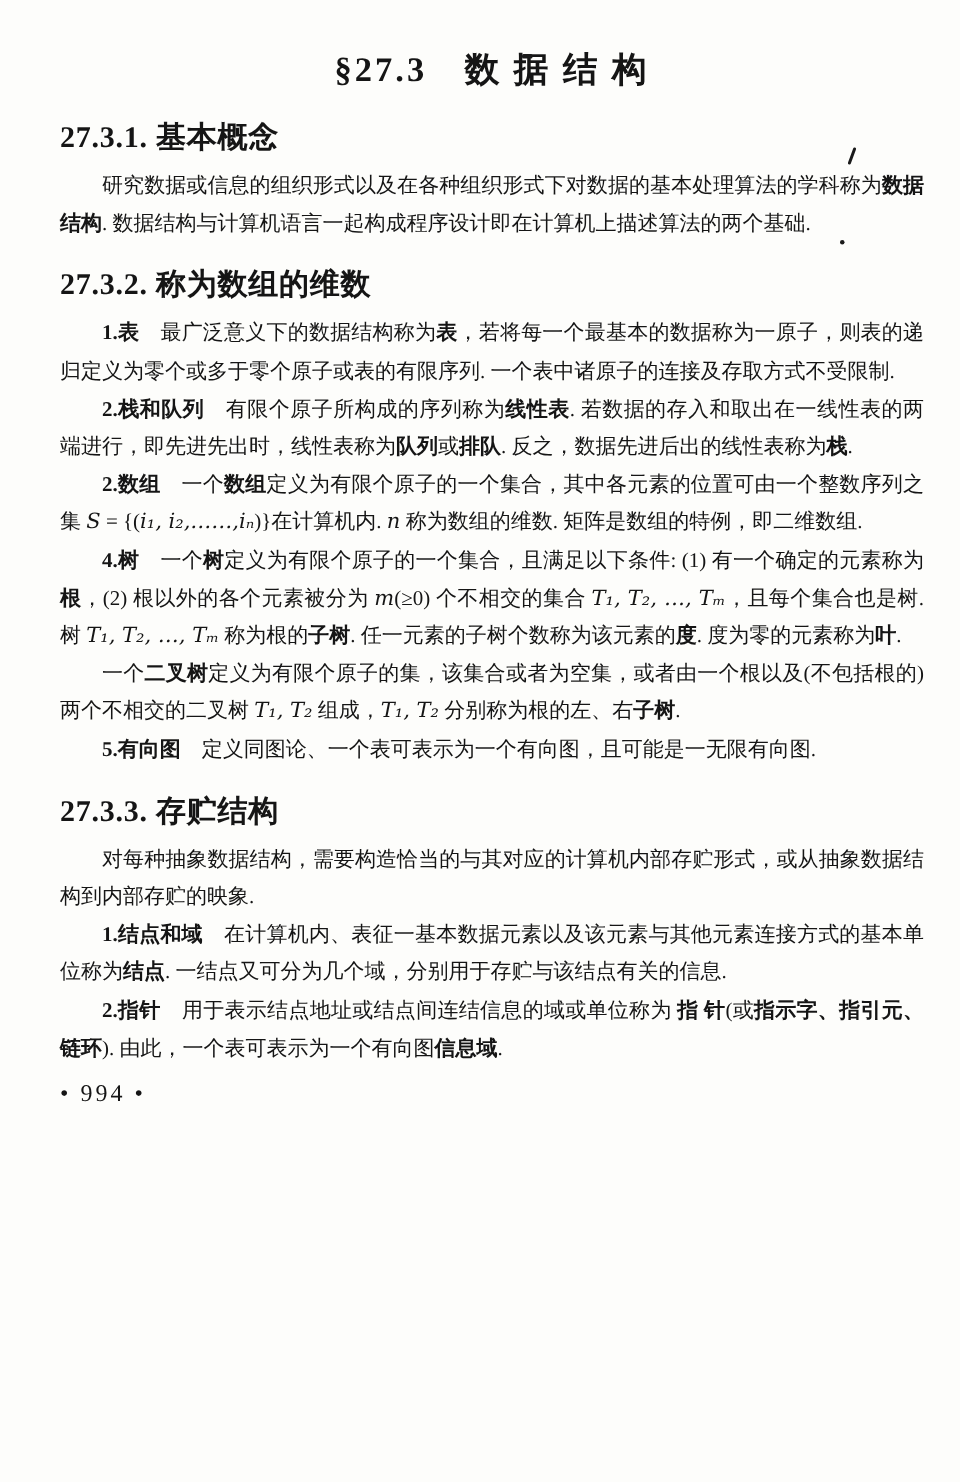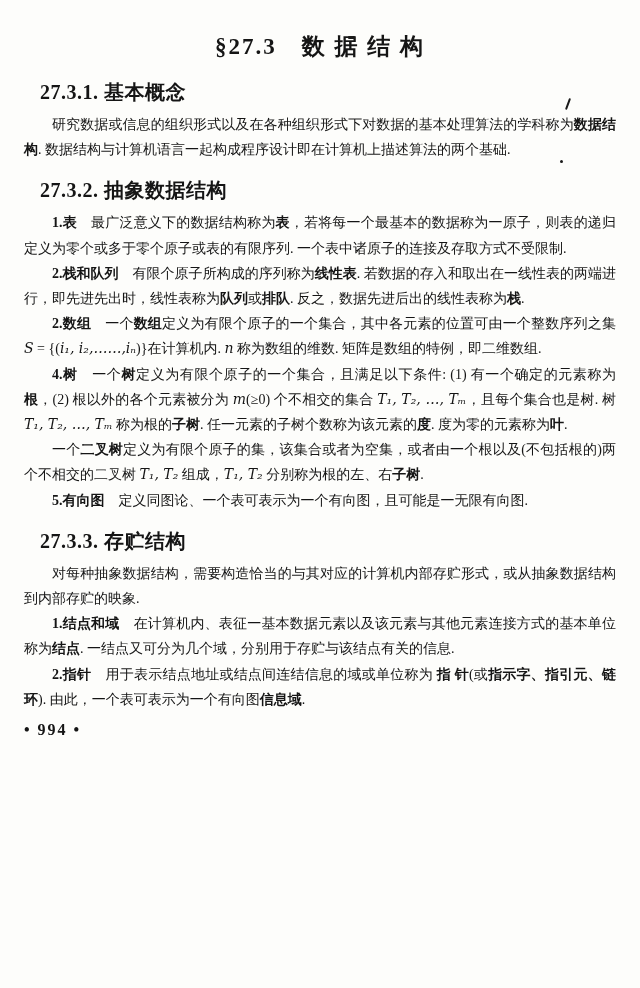--- a/index.html
+++ b/index.html
@@ -1,48 +1,48 @@
 <!DOCTYPE html>
 <html><head>
 <meta charset="utf-8">
 <style>
   html, body { margin: 0; padding: 0; background: #ffffff; }
   .page {
     width: 640px; height: 988px;
     background: #fdfdfb;
     position: relative;
     box-sizing: border-box;
-    padding: 30px 24px 0 24px;
+    padding: 30px 24px 0 40px;
     font-family: "Liberation Serif", "DejaVu Serif", serif;
     color: #151515;
     overflow: hidden;
   }
   .doc-title {
     font-size: 23px; font-weight: bold;
     text-align: center;
     margin: 0; line-height: 34px;
     letter-spacing: 2px;
   }
   .sec-heading {
     font-size: 20px; font-weight: bold;
-    margin: 15px 0 6px 16px;
+    margin: 15px 0 6px 0;
     line-height: 27px;
     letter-spacing: 0.5px;
   }
   .para {
     font-size: 14px;
     line-height: 25.2px;
     margin: 0;
     text-align: justify;
     text-indent: 2em;
   }
   .b { font-weight: bold; }
   .i { font-style: italic; font-family: "DejaVu Serif", serif; }
   .footer {
-    font-size: 16px; font-weight: bold;
+    font-size: 16px; font-weight: normal;
     margin-top: 9px;
     letter-spacing: 2px;
   }
   
   .artifact { position: absolute; background: #1a1a1a; border-radius: 1px; }
   .art-dash  { width: 7px; height: 3px; left: 348px; top: 36px; }
   .art-slash { width: 2px; height: 12px; left: 567px; top: 98px; transform: rotate(20deg); }
   .art-dot   { width: 3px; height: 3px; left: 560px; top: 160px; border-radius: 50%; }
 </style>
 </head>
@@ -51,21 +51,21 @@
 <div class="page">
   <div class="artifact art-dash"></div>
   <div class="artifact art-slash"></div>
   <div class="artifact art-dot"></div>
 
   <h1 class="doc-title">§27.3　数 据 结 构</h1>
 
   <div id="doc-body">
       <h2 class="sec-heading">27.3.1. 基本概念</h2>
       <p class="para"><span>研究数据或信息的组织形式以及在各种组织形式下对数据的基本处理算法的学科称为</span><span class="b">数据结构</span><span>. 数据结构与计算机语言一起构成程序设计即在计算机上描述算法的两个基础.</span></p>
-      <h2 class="sec-heading">27.3.2. 抽象数据结构</h2>
+      <h2 class="sec-heading">27.3.2. 称为数组的维数</h2>
       <p class="para"><span class="b">1.表</span><span>　最广泛意义下的数据结构称为</span><span class="b">表</span><span>，若将每一个最基本的数据称为一原子，则表的递归定义为零个或多于零个原子或表的有限序列. 一个表中诸原子的连接及存取方式不受限制.</span></p>
       <p class="para"><span class="b">2.栈和队列</span><span>　有限个原子所构成的序列称为</span><span class="b">线性表</span><span>. 若数据的存入和取出在一线性表的两端进行，即先进先出时，线性表称为</span><span class="b">队列</span><span>或</span><span class="b">排队</span><span>. 反之，数据先进后出的线性表称为</span><span class="b">栈</span><span>.</span></p>
       <p class="para"><span class="b">2.数组</span><span>　一个</span><span class="b">数组</span><span>定义为有限个原子的一个集合，其中各元素的位置可由一个整数序列之集 </span><span class="i">S</span><span> = {(</span><span class="i">i₁, i₂,……,iₙ</span><span>)}在计算机内. </span><span class="i">n</span><span> 称为数组的维数. 矩阵是数组的特例，即二维数组.</span></p>
       <p class="para"><span class="b">4.树</span><span>　一个</span><span class="b">树</span><span>定义为有限个原子的一个集合，且满足以下条件: (1) 有一个确定的元素称为</span><span class="b">根</span><span>，(2) 根以外的各个元素被分为 </span><span class="i">m</span><span>(≥0) 个不相交的集合 </span><span class="i">T₁, T₂, …, Tₘ</span><span>，且每个集合也是树. 树 </span><span class="i">T₁, T₂, …, Tₘ</span><span> 称为根的</span><span class="b">子树</span><span>. 任一元素的子树个数称为该元素的</span><span class="b">度</span><span>. 度为零的元素称为</span><span class="b">叶</span><span>.</span></p>
       <p class="para"><span>一个</span><span class="b">二叉树</span><span>定义为有限个原子的集，该集合或者为空集，或者由一个根以及(不包括根的)两个不相交的二叉树 </span><span class="i">T₁, T₂</span><span> 组成，</span><span class="i">T₁, T₂</span><span> 分别称为根的左、右</span><span class="b">子树</span><span>.</span></p>
       <p class="para"><span class="b">5.有向图</span><span>　定义同图论、一个表可表示为一个有向图，且可能是一无限有向图.</span></p>
       <h2 class="sec-heading">27.3.3. 存贮结构</h2>
       <p class="para"><span>对每种抽象数据结构，需要构造恰当的与其对应的计算机内部存贮形式，或从抽象数据结构到内部存贮的映象.</span></p>
       <p class="para"><span class="b">1.结点和域</span><span>　在计算机内、表征一基本数据元素以及该元素与其他元素连接方式的基本单位称为</span><span class="b">结点</span><span>. 一结点又可分为几个域，分别用于存贮与该结点有关的信息.</span></p>
       <p class="para"><span class="b">2.指针</span><span>　用于表示结点地址或结点间连结信息的域或单位称为 </span><span class="b">指 针</span><span>(或</span><span class="b">指示字、指引元、链环</span><span>). 由此，一个表可表示为一个有向图</span><span class="b">信息域</span><span>.</span></p>

